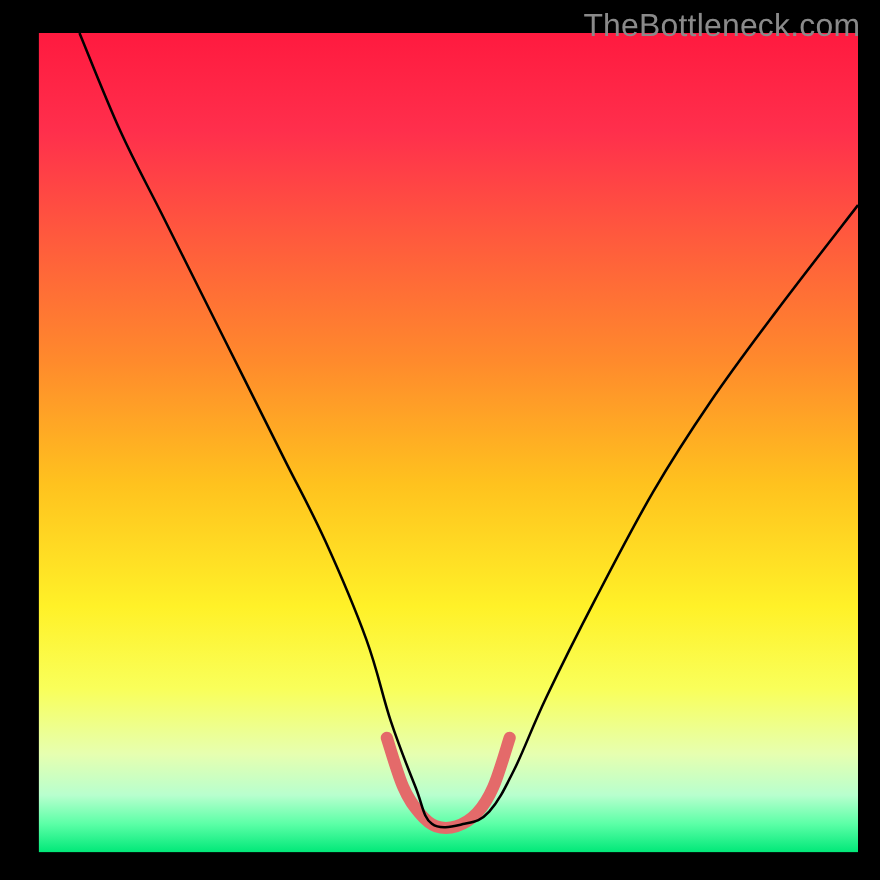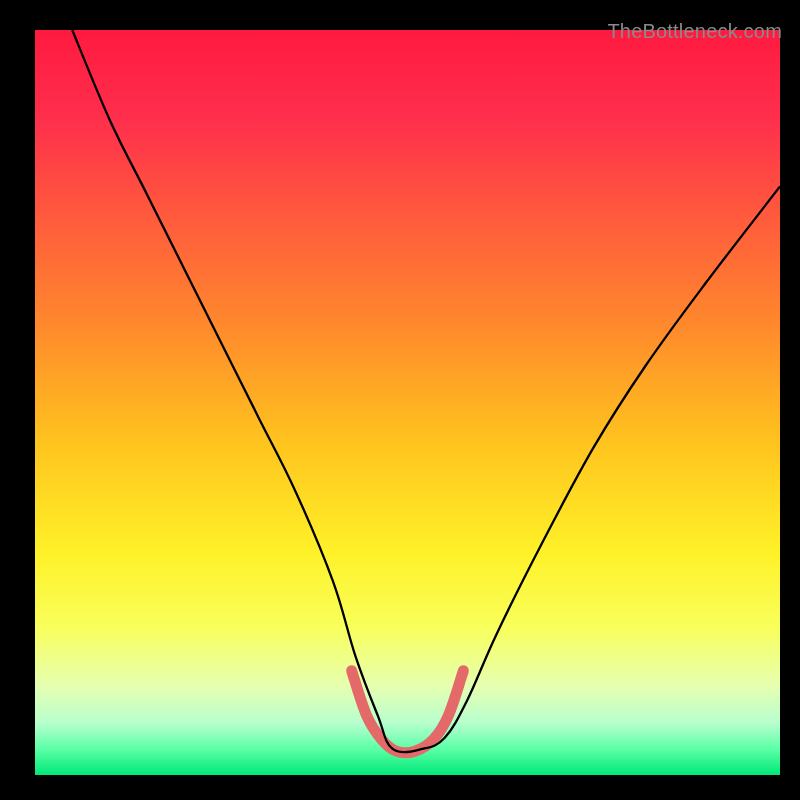--- a/index.html
+++ b/index.html
@@ -32,24 +32,24 @@
   }
   svg.curve {
     position: absolute;
     left: 0; top: 0;
     width: 745px;
     height: 745px;
     overflow: visible;
   }
   .watermark {
     position: absolute;
-    top: 20px;
+    top: 8px;
     right: 18px;
     font-family: Arial, Helvetica, sans-serif;
-    font-size: 20px;
+    font-size: 29px;
     color: #8a8a8a;
     letter-spacing: 0.2px;
     user-select: none;
   }
 </style>
 </head>
 <body>
 
 <div class="frame">
 

